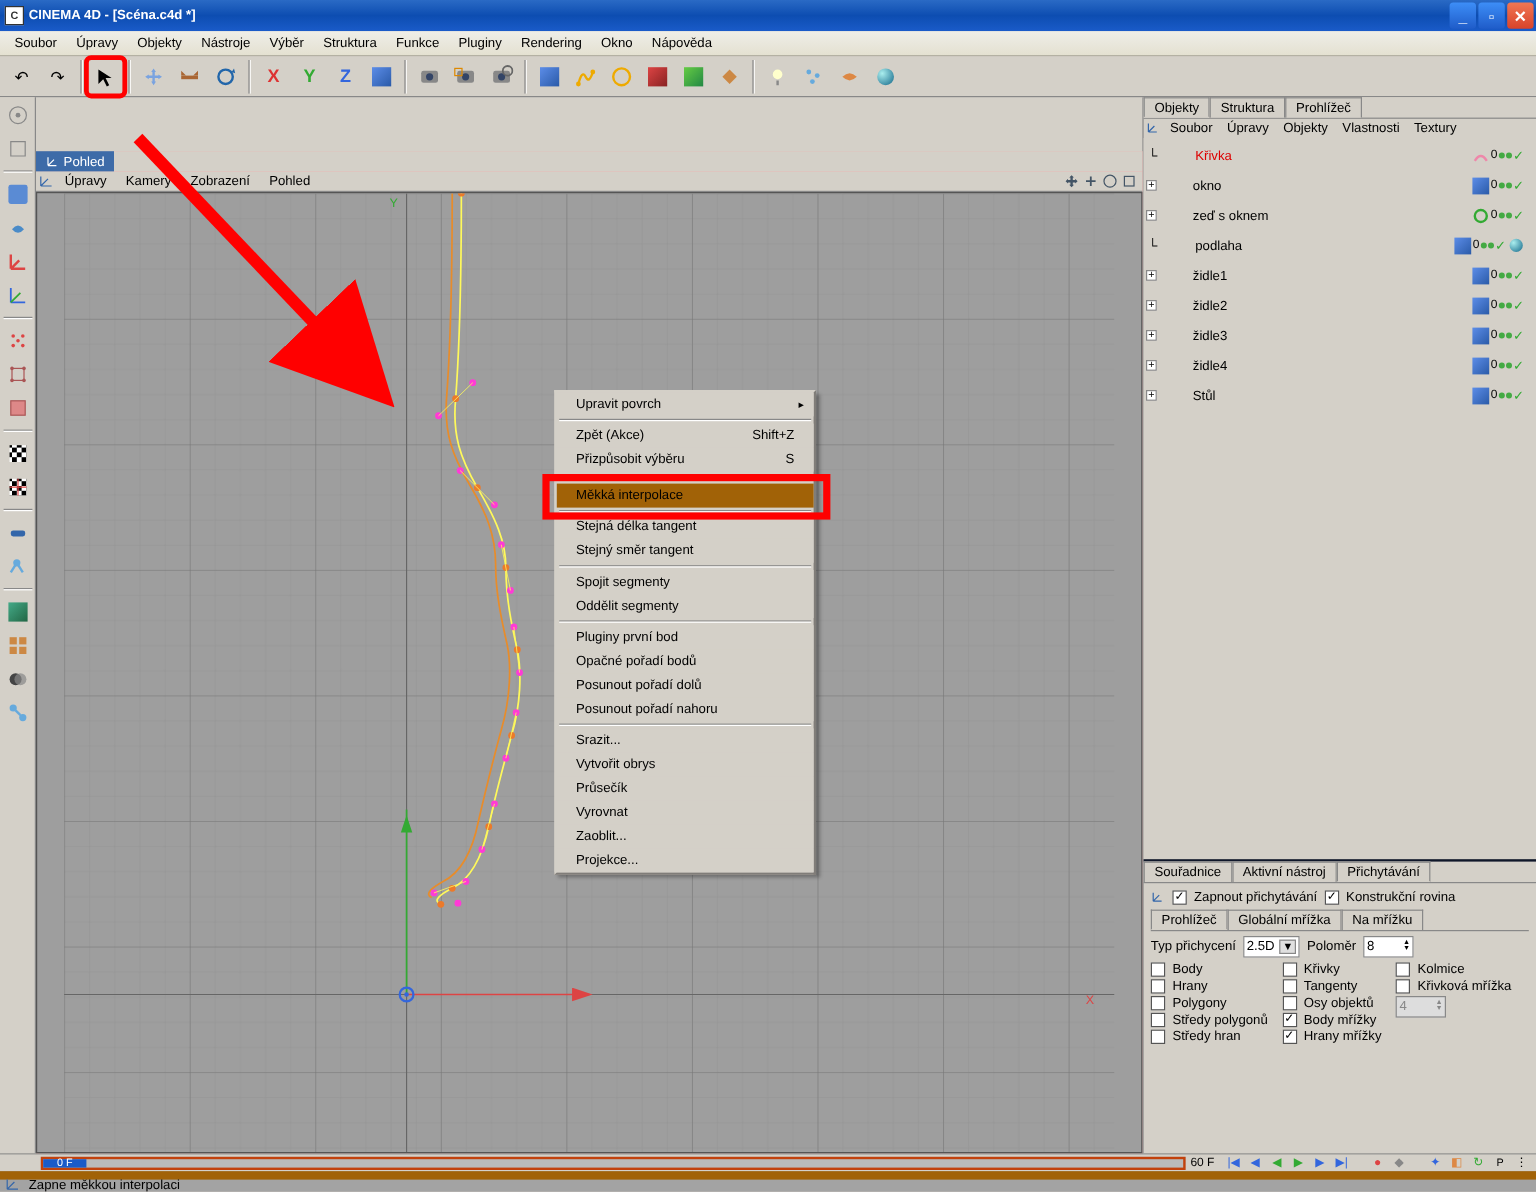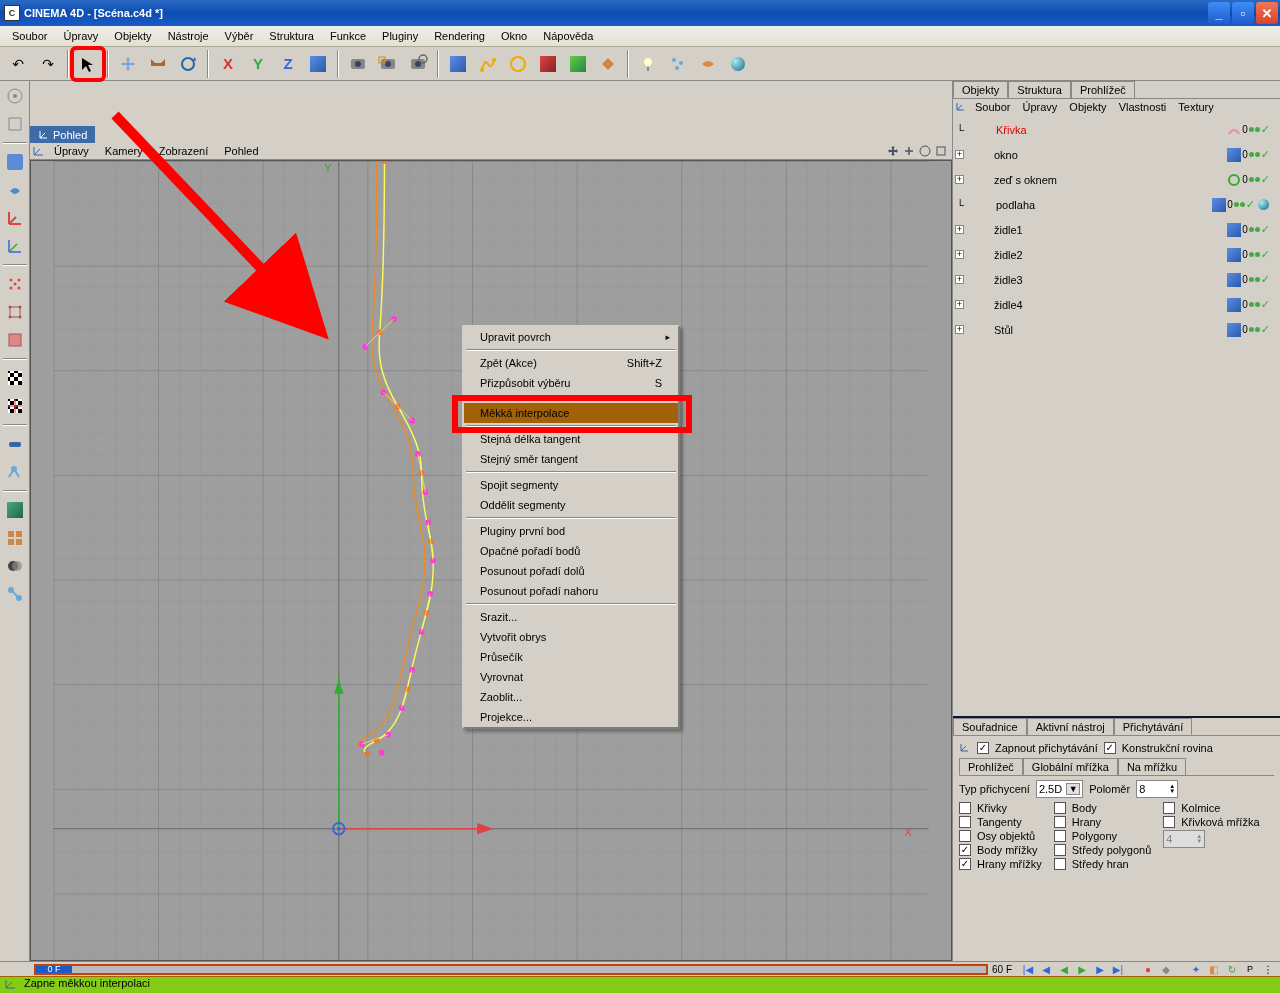--- a/index.html
+++ b/index.html
@@ -70,21 +70,21 @@
 .spin { border:1px solid #888;background:#fff;padding:1px 2px;height:18px;width:42px;display:inline-flex;align-items:center;}
 .spin .arrs{margin-left:auto;display:flex;flex-direction:column;font-size:6px;line-height:5px;}
 
 
 .timeline { height: 15px; background: #d4d0c8; border-top: 1px solid #888;display:flex;align-items:center;}
 .time-track{flex:1;margin:0 4px;height:11px;background:#bababa;border:2px solid #c2410c;position:relative;}
 .time-mark{position:absolute;left:0;top:0;width:36px;height:100%;background:#1a5bc9;color:#fff;font-size:9px;display:flex;align-items:center;justify-content:center;}
 .time-end{margin-right:8px;font-size:10px;}
 .time-ctrls{display:flex;gap:2px;margin-right:4px;}
 .tc-btn{width:16px;height:14px;display:flex;align-items:center;justify-content:center;font-size:10px;}
-.statusbar { height: 18px; background: #84cc16; border-top: 1px solid #a16207; display: flex; align-items: flex-start; padding-left: 4px; gap: 6px;font-size:11px;color:#000;}
+.statusbar { height: 18px; background: #a3a3a3; border-top: 7px solid #a16207; display: flex; align-items: flex-end; padding-left: 4px; gap: 6px;font-size:11px;color:#000;}
 .status-icon{width:14px;height:14px;}
 
 
 .context-menu { position: absolute; left: 462px; top: 325px; width: 218px; background: #d4d0c8; border: 2px outset #d4d0c8; box-shadow: 3px 3px 3px rgba(0,0,0,0.3); z-index: 100;}
 .ctx-item { height: 20px; display: flex; align-items: center; padding: 0 16px; font-size:11px; position:relative;background:#d4d0c8;}
 .ctx-item.sub::after { content: "▸"; position: absolute; right: 8px;font-size:9px;}
 .ctx-shortcut { margin-left: auto; }
 .ctx-sep { height: 1px; border-top: 1px solid #888; border-bottom: 1px solid #fff; margin: 2px 2px;}
 
 
@@ -630,62 +630,62 @@
               <span>2.5D</span>
               <span class="arr">▼</span>
             </span>
           <span>Poloměr</span>
           <span class="spin">
               <span>8</span>
               <span class="arrs">▲<br>▼</span>
             </span>
         </div>
         <div class="snap-cols">
+          <div class="snap-col" id="snapcol1">
+              <div class="snap-row">
+                <span class="cb "></span>
+                <span>Body</span>
+              </div>
+              <div class="snap-row">
+                <span class="cb "></span>
+                <span>Hrany</span>
+              </div>
+              <div class="snap-row">
+                <span class="cb "></span>
+                <span>Polygony</span>
+              </div>
+              <div class="snap-row">
+                <span class="cb "></span>
+                <span>Středy polygonů</span>
+              </div>
+              <div class="snap-row">
+                <span class="cb "></span>
+                <span>Středy hran</span>
+              </div>
+            </div>
           <div class="snap-col" id="snapcol2">
               <div class="snap-row">
                 <span class="cb "></span>
                 <span>Křivky</span>
               </div>
               <div class="snap-row">
                 <span class="cb "></span>
                 <span>Tangenty</span>
               </div>
               <div class="snap-row">
                 <span class="cb "></span>
                 <span>Osy objektů</span>
               </div>
               <div class="snap-row">
                 <span class="cb checked"></span>
                 <span>Body mřížky</span>
               </div>
               <div class="snap-row">
                 <span class="cb checked"></span>
                 <span>Hrany mřížky</span>
-              </div>
-            </div>
-          <div class="snap-col" id="snapcol1">
-              <div class="snap-row">
-                <span class="cb "></span>
-                <span>Body</span>
-              </div>
-              <div class="snap-row">
-                <span class="cb "></span>
-                <span>Hrany</span>
-              </div>
-              <div class="snap-row">
-                <span class="cb "></span>
-                <span>Polygony</span>
-              </div>
-              <div class="snap-row">
-                <span class="cb "></span>
-                <span>Středy polygonů</span>
-              </div>
-              <div class="snap-row">
-                <span class="cb "></span>
-                <span>Středy hran</span>
               </div>
             </div>
           <div class="snap-col" id="snapcol3">
               <div class="snap-row">
                 <span class="cb"></span>
                 <span>Kolmice</span>
               </div>
               <div class="snap-row">
                 <span class="cb"></span>
                 <span>Křivková mřížka</span>

